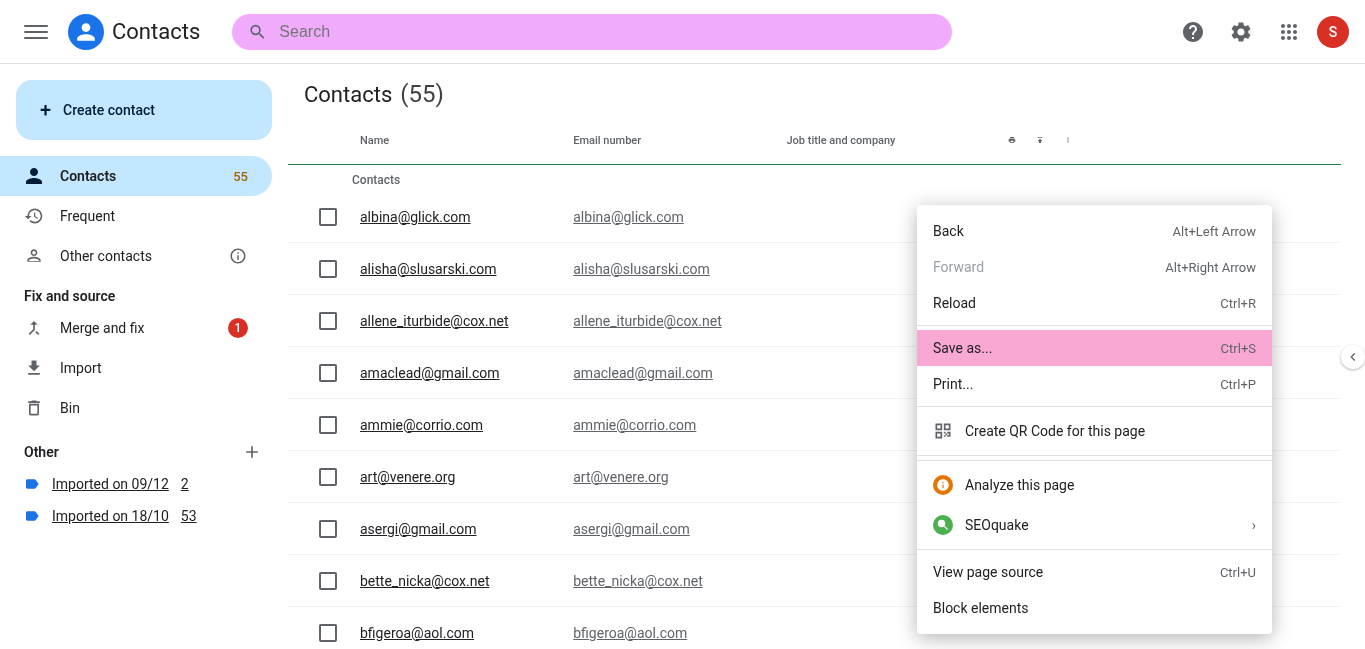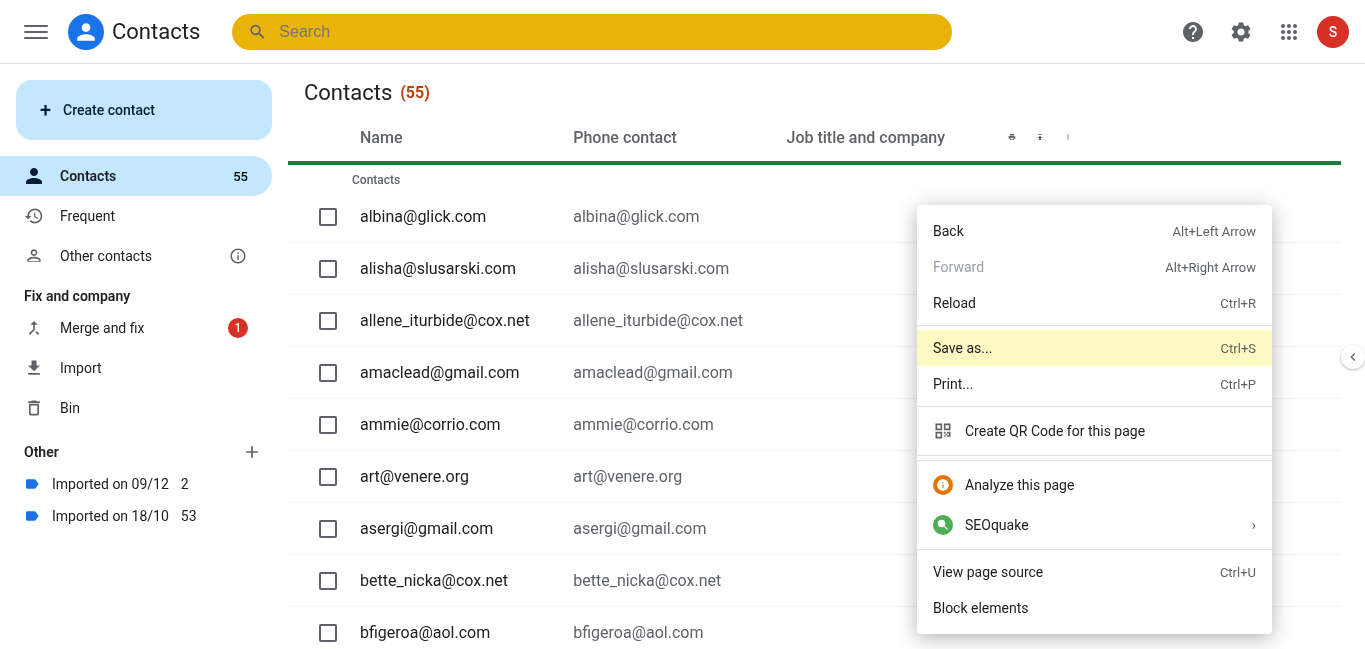--- a/index.html
+++ b/index.html
@@ -13,21 +13,21 @@
     }
     .topbar-left { display: flex; align-items: center; gap: 12px; }
     .hamburger-icon { color: #5f6368; cursor: pointer; font-size: 20px; padding: 8px; border-radius: 50%; }
     .app-logo { display: flex; align-items: center; gap: 8px; }
     .logo-circle { width: 36px; height: 36px; background: #1a73e8; border-radius: 50%; display: flex; align-items: center; justify-content: center; }
     .logo-circle svg { width: 22px; height: 22px; }
     .app-title { font-size: 22px; color: #202124; font-weight: 400; }
     .search-bar {
       flex: 1; max-width: 720px; margin: 0 24px;
       display: flex; align-items: center;
-      background: #eab308; border-radius: 24px;
+      background: #f0abfc; border-radius: 24px;
       padding: 8px 16px; gap: 12px;
     }
     .search-bar input {
       border: none; background: transparent; font-size: 16px;
       color: #202124; outline: none; width: 100%;
     }
     .topbar-actions { margin-left: auto; display: flex; align-items: center; gap: 8px; }
     .icon-btn {
       width: 40px; height: 40px; border-radius: 50%;
       display: flex; align-items: center; justify-content: center;
@@ -57,73 +57,73 @@
     }
     .plus-icon { font-size: 20px; color: #001d35; }
     .sidebar-item {
       display: flex; align-items: center; gap: 16px;
       padding: 10px 24px; cursor: pointer; border-radius: 0 24px 24px 0;
       margin-right: 16px; font-size: 14px; color: #202124;
       position: relative;
     }
     .sidebar-item.active { background: #c2e7ff; font-weight: 600; }
     .sidebar-item .badge {
-      margin-left: auto; font-size: 13px; font-weight: 500; color: #000000;
+      margin-left: auto; font-size: 13px; font-weight: 500; color: #a16207;
     }
     .sidebar-section-label {
       padding: 12px 24px 4px 24px; font-size: 14px; font-weight: 600;
       color: #202124;
     }
-    .label-item { display: flex; align-items: center; gap: 12px; padding: 8px 24px; cursor: pointer; font-size: 14px; color: #202124; }
+    .label-item { display: flex; align-items: center; gap: 12px; padding: 8px 24px; cursor: pointer; font-size: 14px; color: #202124; text-decoration: underline; }
     .add-label-btn { width: 24px; height: 24px; border-radius: 50%; display:flex; align-items:center; justify-content:center; color: #5f6368; cursor:pointer; margin-left: auto; }
 
     
     .content { flex: 1; overflow: hidden; display: flex; flex-direction: column; }
     .content-header {
       display: flex; align-items: center; padding: 16px 16px 8px 16px;
       gap: 8px;
     }
     .page-title { font-size: 22px; color: #202124; font-weight: 400; }
-    .count-badge { font-size: 16px; color: #c2410c; font-weight: 700; }
+    .count-badge { font-size: 24px; color: #404040; font-weight: 400; }
 
     
     .table-header {
       display: grid; grid-template-columns: 48px 1fr 1fr 1fr 1fr 120px;
-      padding: 0 16px; border-bottom: 4px solid #15803d;
-      font-size: 16px; color: #5f6368; font-weight: 500;
+      padding: 0 16px; border-bottom: 1px solid #15803d;
+      font-size: 11px; color: #5f6368; font-weight: 500;
     }
     .table-header div { padding: 12px 8px; display: flex; align-items: center; gap: 4px; }
     .col-icons { display: flex; align-items: center; gap: 8px; }
 
     .table-body { overflow-y: auto; flex: 1; }
     .section-label { padding: 8px 16px 4px 64px; font-size: 12px; color: #5f6368; font-weight: 500; }
     .table-row {
       display: grid; grid-template-columns: 48px 1fr 1fr 1fr 1fr 120px;
       padding: 0 16px; align-items: center; min-height: 52px;
       border-bottom: 1px solid #f1f3f4; cursor: pointer;
     }
     .row-check { display: flex; align-items: center; justify-content: center; }
     .checkbox {
       width: 18px; height: 18px; border: 2px solid #5f6368;
       border-radius: 2px; cursor: pointer;
     }
-    .row-cell { font-size: 16px; color: #202124; padding: 0 8px; white-space: nowrap; overflow: hidden; text-overflow: ellipsis; }
+    .row-cell { font-size: 14px; color: #202124; padding: 0 8px; white-space: nowrap; overflow: hidden; text-overflow: ellipsis; text-decoration: underline; }
     .row-cell.email { color: #5f6368; }
     .context-menu {
       position: fixed; top: 205px; left: 917px;
       width: 355px; background: #fff;
       border-radius: 4px; box-shadow: 0 4px 20px rgba(0,0,0,0.3);
       z-index: 101; font-size: 14px; color: #202124;
       padding: 8px 0;
     }
     .menu-item {
       display: flex; align-items: center; justify-content: space-between;
       padding: 10px 16px; cursor: pointer; color: #202124;
     }
-    .menu-item.highlighted { background: #fef9c3; }
+    .menu-item.highlighted { background: #f9a8d4; }
     .menu-item .shortcut { color: #5f6368; font-size: 13px; }
     .menu-item.disabled { color: #9aa0a6; }
     .menu-separator { height: 1px; background: #e0e0e0; margin: 4px 0; }
     .menu-item-icon { display: flex; align-items: center; gap: 12px; }
     .menu-icon { width: 20px; height: 20px; display:flex; align-items:center; justify-content:center; }
     .menu-item .arrow { color: #5f6368; }
 
     
     ::-webkit-scrollbar { width: 8px; }
     ::-webkit-scrollbar-thumb { background: #dadce0; border-radius: 4px; }
@@ -211,21 +211,21 @@
         <path d="M12 5.9c1.16 0 2.1.94 2.1 2.1s-.94 2.1-2.1 2.1S9.9 9.16 9.9 8s.94-2.1 2.1-2.1m0 9c2.97 0 6.1 1.46 6.1 2.1v1.1H5.9V17c0-.64 3.13-2.1 6.1-2.1M12 4C9.79 4 8 5.79 8 8s1.79 4 4 4 4-1.79 4-4-1.79-4-4-4zm0 9c-2.67 0-8 1.34-8 4v2h16v-2c0-2.66-5.33-4-8-4z"></path>
       </svg>
       <span>Other contacts</span>
       <div class="icon-btn" style="width:20px;height:20px;margin-left:auto;color:#5f6368;">
         <svg width="18" height="18" viewBox="0 0 24 24" fill="currentColor">
           <path d="M11 7h2v2h-2zm0 4h2v6h-2zm1-9C6.48 2 2 6.48 2 12s4.48 10 10 10 10-4.48 10-10S17.52 2 12 2zm0 18c-4.41 0-8-3.59-8-8s3.59-8 8-8 8 3.59 8 8-3.59 8-8 8z"></path>
         </svg>
       </div>
     </div>
 
-    <div class="sidebar-section-label">Fix and company</div>
+    <div class="sidebar-section-label">Fix and source</div>
 
     <div class="sidebar-item">
       <svg width="20" height="20" viewBox="0 0 24 24" fill="#5f6368">
         <path d="M17 20.41L18.41 19 15 15.59 13.59 17 17 20.41zM7.5 8H11v5.59L5.59 19 7 20.41l6-6V8h3.5L12 3.5 7.5 8z"></path>
       </svg>
       <span>Merge and fix</span>
       <span class="badge" style="background:#d93025;color:#fff;border-radius:50%;width:20px;height:20px;display:flex;align-items:center;justify-content:center;font-size:12px;">1</span>
     </div>
 
     <div class="sidebar-item">
@@ -270,21 +270,21 @@
 
   <div class="content">
     <div class="content-header">
       <span class="page-title">Contacts</span>
       <span class="count-badge">(55)</span>
     </div>
 
     <div class="table-header">
       <div></div>
       <div>Name</div>
-      <div>Phone contact</div>
+      <div>Email number</div>
       <div>Job title and company</div>
       <div class="col-icons">
         <div class="icon-btn" style="width:24px;height:24px;">
           <svg width="18" height="18" viewBox="0 0 24 24" fill="#5f6368">
             <path d="M19 8H5c-1.66 0-3 1.34-3 3v6h4v4h12v-4h4v-6c0-1.66-1.34-3-3-3zm-3 11H8v-5h8v5zm3-7c-.55 0-1-.45-1-1s.45-1 1-1 1 .45 1 1-.45 1-1 1zm-1-9H6v4h12V3z"></path>
           </svg>
         </div>
         <div class="icon-btn" style="width:24px;height:24px;">
           <svg width="18" height="18" viewBox="0 0 24 24" fill="#5f6368">
             <path d="M19 9h-4V3H9v6H5l7 7 7-7zM5 18v2h14v-2H5z" transform="rotate(180 12 12)"></path>

